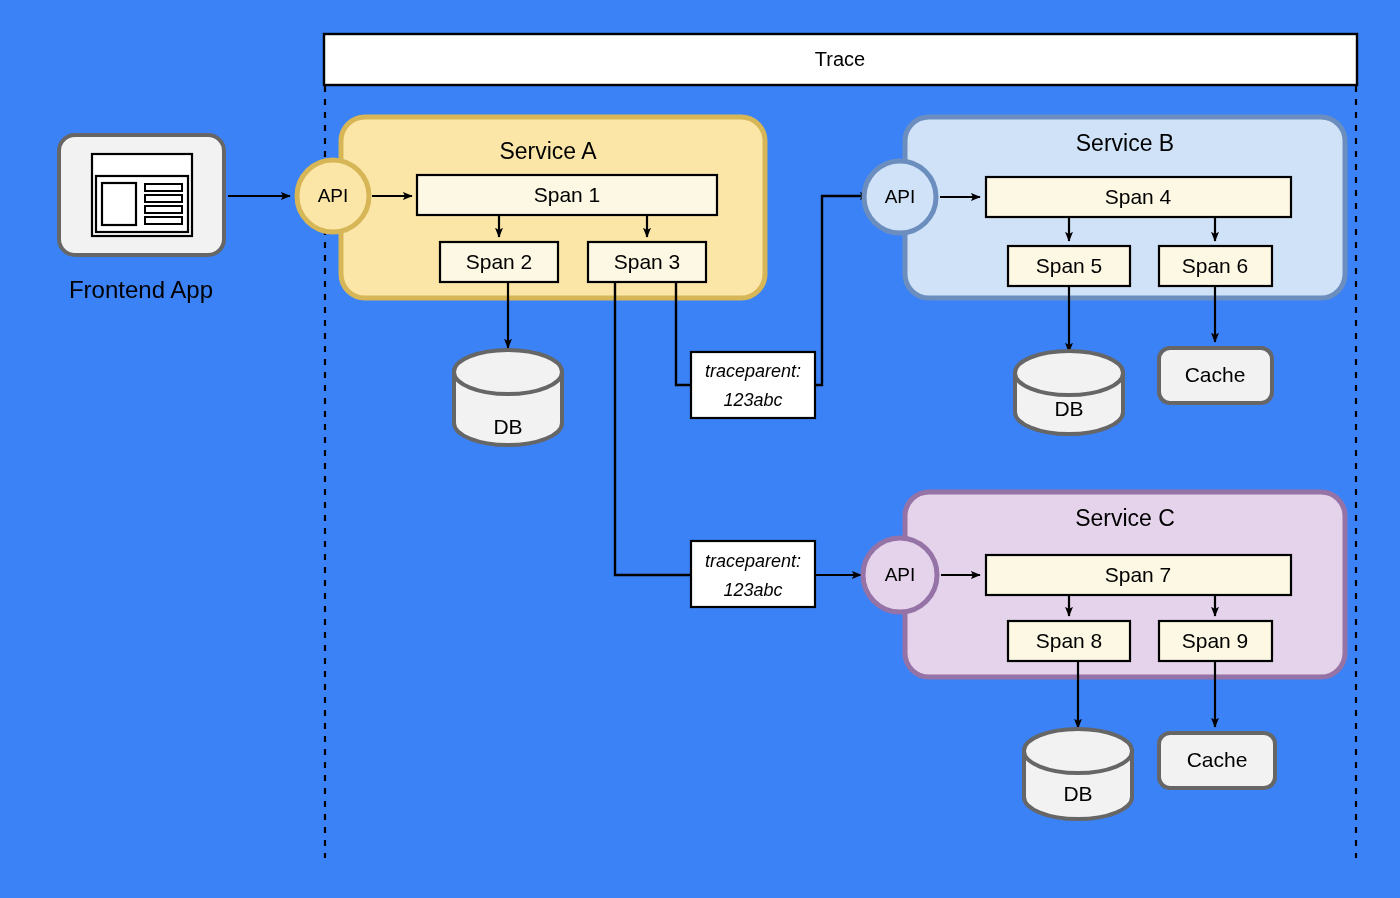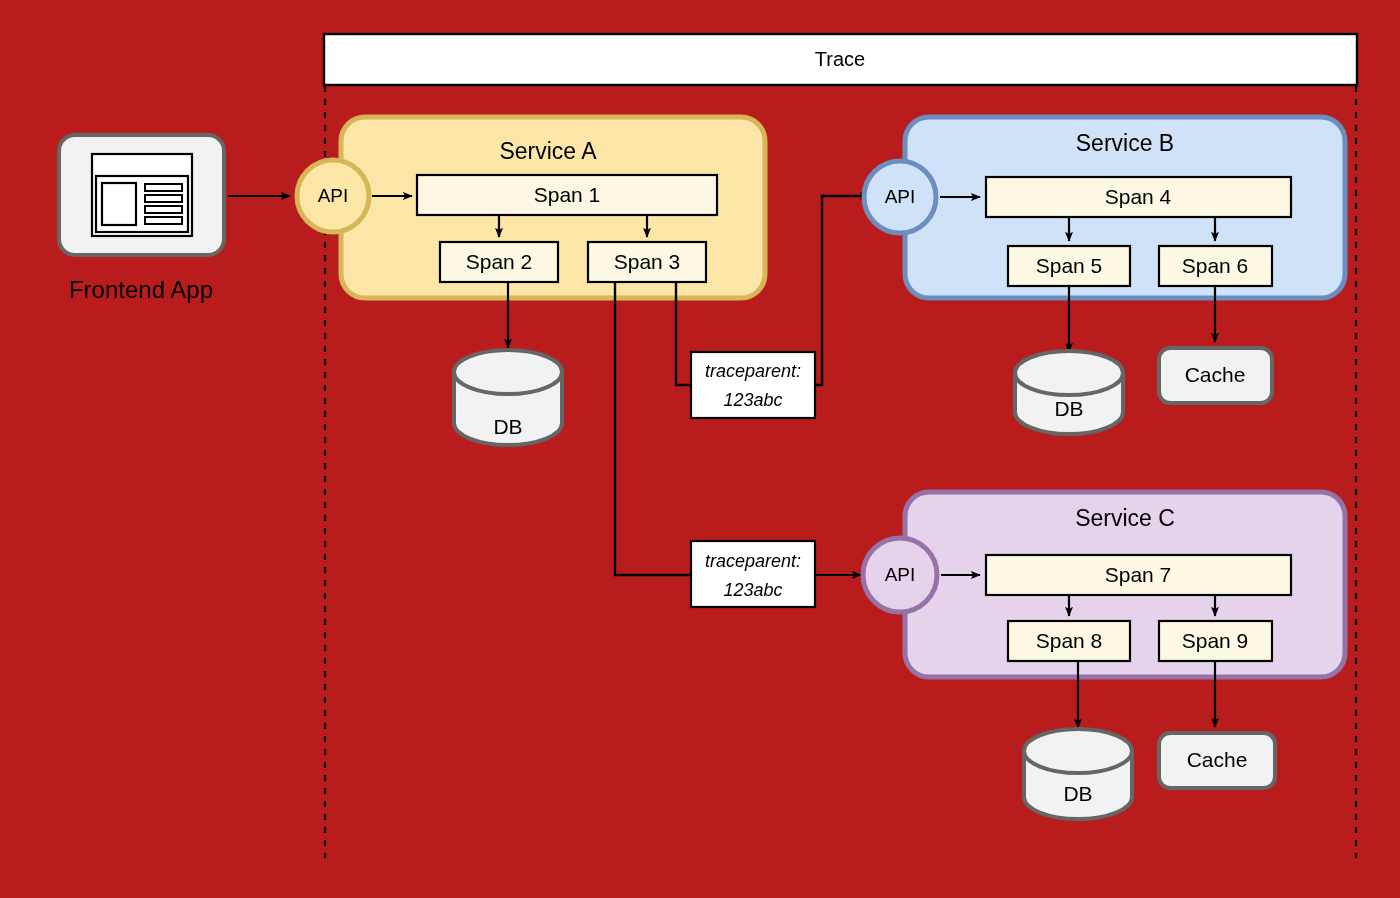--- a/index.html
+++ b/index.html
@@ -8,21 +8,21 @@
     padding: 0;
     background: #ffffff;
   }
   body {
     font-family: "Liberation Sans", sans-serif;
   }
   #canvas-root {
     position: relative;
     width: 1400px;
     height: 898px;
-    background: #b91c1c;
+    background: #3b82f6;
     overflow: hidden;
   }
   svg#diagram {
     display: block;
     width: 1400px;
     height: 898px;
   }
   .node-label {
     font-family: "Liberation Sans", sans-serif;
     font-size: 21px;

